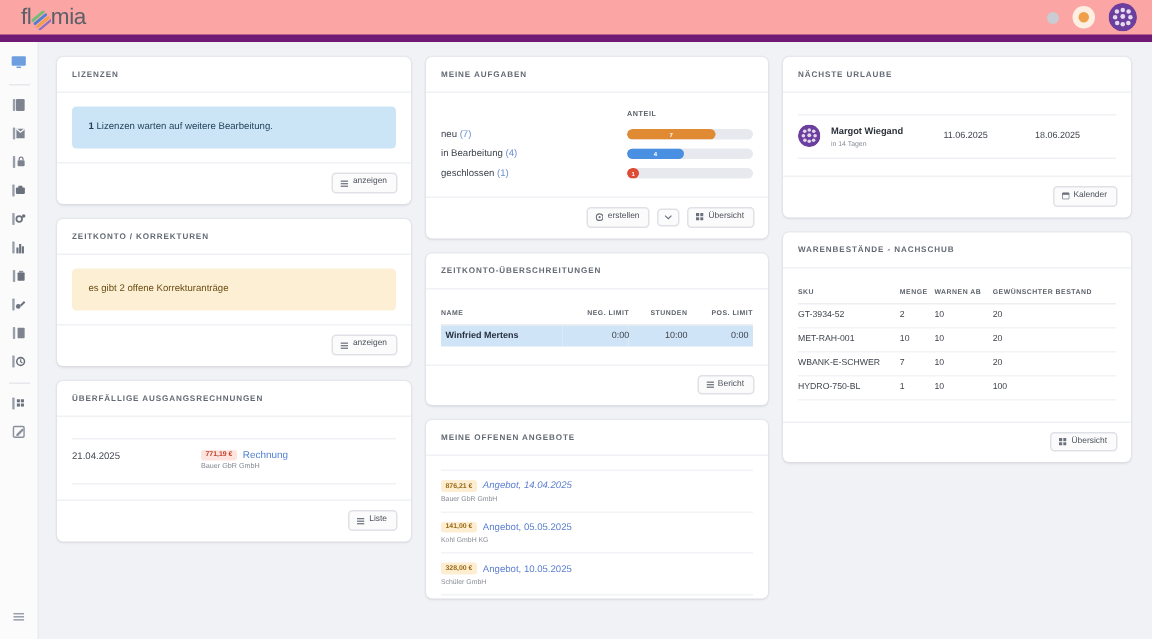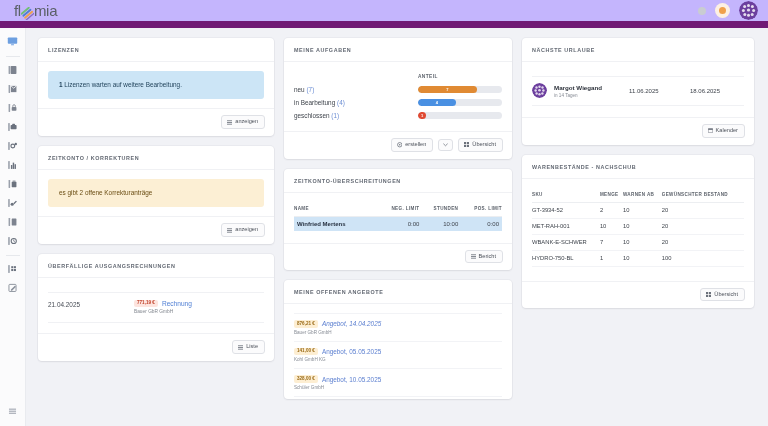--- a/index.html
+++ b/index.html
@@ -6,23 +6,23 @@
   html, body {
     width: 768px; height: 426px;
     font-family: "Liberation Sans", sans-serif;
     background: #f1f2f6;
     overflow: hidden;
   }
   .app { position: relative; width: 768px; height: 426px; display:flex; flex-direction:column; }
 
   
   .topbar {
-    height: 28px; background:#c4b5fd; display:flex; align-items:center;
+    height: 28px; background:#fca5a5; display:flex; align-items:center;
     justify-content:space-between; padding: 0 10px 0 14px;
-    border-bottom: 7px solid #701a75; flex:0 0 28px;
+    border-bottom: 5px solid #701a75; flex:0 0 28px;
   }
   .logo { display:flex; align-items:center; font-size:15px; letter-spacing:-0.3px; color:#4a4f57; font-weight:400;}
   .logo .l-pre { color:#5b6068; }
   .logo .l-post { color:#5b6068; }
   .logo-mark { display:inline-block; width:13px; height:13px; margin:0 0px; position:relative; top:2px; }
   .topbar-right { display:flex; align-items:center; gap:9px; }
   .hdr-dot { width:8px; height:8px; border-radius:50%; background:#c9ccd2; display:block; }
   .hdr-badge {
     width:15px; height:15px; border-radius:50%;
     background:#fdf0e2; display:flex; align-items:center; justify-content:center;

